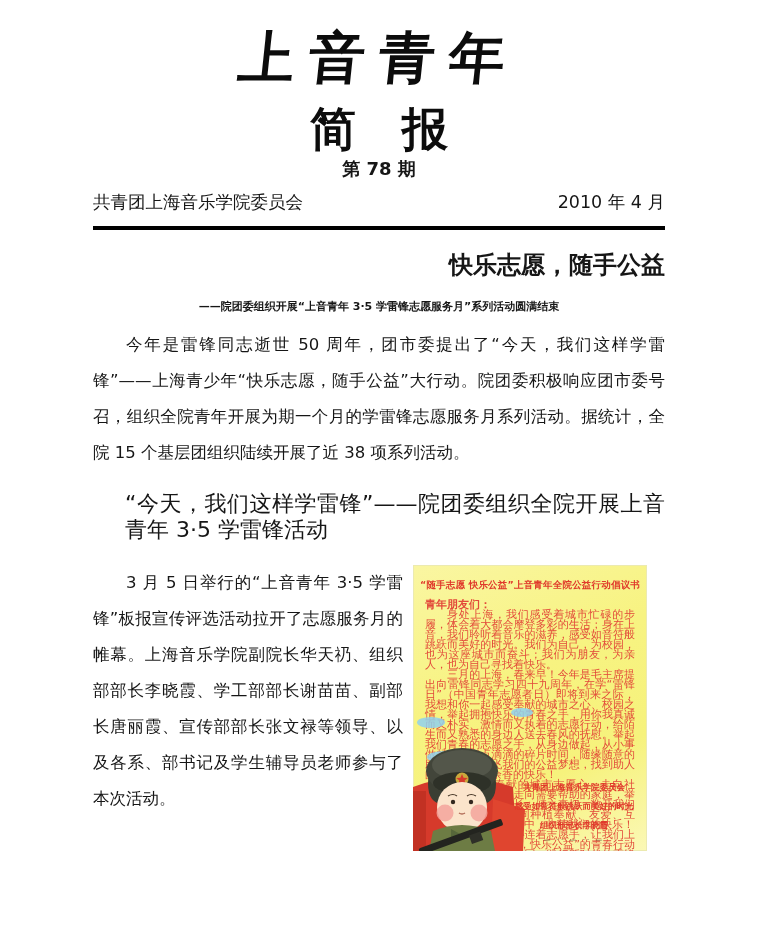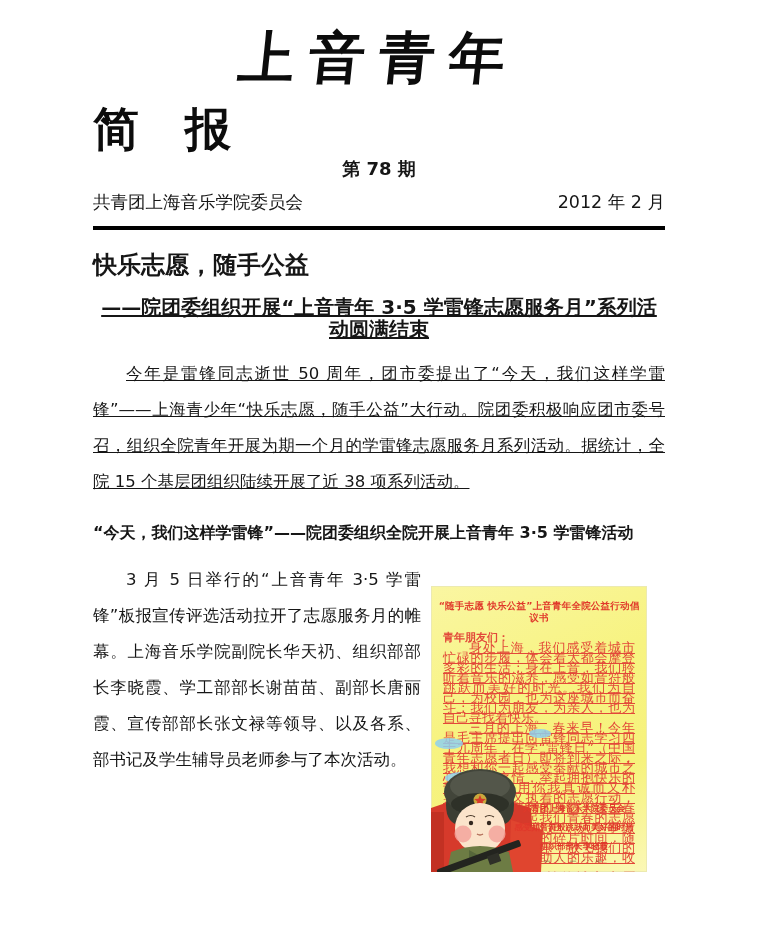--- a/index.html
+++ b/index.html
@@ -14,57 +14,58 @@
 
   
   .brand-title {
     text-align:center; padding-top:14px;
     font-family:"DejaVu Serif","Liberation Serif",serif;
     font-size:56px; line-height:86px; font-weight:900; letter-spacing:14px;
     color:#0c0c0c;
   }
   .brand-title span { display:inline-block; transform:skewX(-6deg); }
   .bulletin-title {
-    text-align:left; font-size:46px; line-height:58px; font-weight:900;
+    text-align:center; font-size:46px; line-height:58px; font-weight:900;
     color:#0c0c0c;
   }
   .issue-label { text-align:center; font-size:18px; line-height:22px; font-weight:bold; margin-top:0; }
   .pub-row { display:flex; justify-content:space-between; align-items:baseline;
     font-size:17.5px; line-height:22px; margin-top:11px; }
   .header-rule { height:3.5px; background:#000; margin-top:13px; border:0; }
 
   
-  .article-title { text-align:left; font-size:24px; line-height:30px; font-weight:bold; margin-top:20px; }
-  .article-subtitle { text-align:center; font-size:20px; line-height:22px; font-weight:bold; margin-top:7px;text-decoration:underline; }
+  .article-title { text-align:right; font-size:24px; line-height:30px; font-weight:bold; margin-top:20px; }
+  .article-subtitle { text-align:center; font-size:11px; line-height:22px; font-weight:bold; margin-top:7px; }
   p.body-par {
     font-size:16.5px; line-height:36px; text-align:justify; text-indent:2em;
     margin:0; color:#161616;
   }
-  .p1 { margin-top:12px;text-decoration:underline; }
+  .p1 { margin-top:12px; }
   .section-heading {
-    font-size:16px; line-height:26px; font-weight:bold; margin-top:20px;
+    font-size:22px; line-height:26px; font-weight:normal; margin-top:20px;
     text-align:justify;
+    margin-left:32px;
   }
 
   
   .poster {
-    float:right; width:216px; height:286px;
-    margin:24px 18px 18px 10px;
+    float:right; width:234px; height:286px;
+    margin:0 18px 18px 10px;
     position:relative; overflow:hidden;
     background:linear-gradient(155deg,#faf6a2 0%,#f7f381 40%,#f6f27c 70%,#fbf8b6 100%);
     box-shadow:0 0 0 1px #eceab0 inset;
   }
   .poster-title {
     color:#e0392b; font-weight:bold; font-size:9.5px; line-height:12px;
     text-align:center; padding:14px 6px 0 6px; letter-spacing:0.2px;
   }
   .poster-salutation { color:#e2493a; font-size:11px; line-height:10px; font-weight:bold; margin:9px 12px 0 12px; }
   .poster-par {
-    color:#e2493a; font-size:13px; line-height:10px; margin:0 12px;
-    text-indent:2em; text-align:justify;text-decoration:underline;
+    color:#e2493a; font-size:11px; line-height:10px; margin:0 12px;
+    text-indent:2em; text-align:justify;
   }
   .cloud { position:absolute; background:#8fd0ee; border-radius:50%; opacity:0.85; }
   .cloud.c1 { left:4px;  top:152px; width:28px; height:11px; }
   .cloud.c2 { left:14px; top:186px; width:34px; height:12px; }
   .cloud.c3 { left:98px; top:143px; width:22px; height:9px;  }
   .cartoon { position:absolute; left:0; bottom:0; width:150px; height:112px; }
   .poster-signature {
     position:absolute; right:4px; bottom:6px; width:138px;
     text-align:center; color:#e0392b; font-size:8.5px; line-height:19px; font-weight:bold;
   }
@@ -77,21 +78,21 @@
   <div class="content">
 
     <header>
       <div class="brand-title">
         <span>上音青年</span>
       </div>
       <div class="bulletin-title">简　报</div>
       <div class="issue-label">第 78 期</div>
       <div class="pub-row">
         <span>共青团上海音乐学院委员会</span>
-        <span>2012 年 2 月</span>
+        <span>2010 年 4 月</span>
       </div>
       <div class="header-rule"></div>
     </header>
 
     <main>
       <h1 class="article-title">快乐志愿，随手公益</h1>
       <h2 class="article-subtitle">——院团委组织开展“上音青年 3·5 学雷锋志愿服务月”系列活动圆满结束</h2>
 
       <p class="body-par p1">今年是雷锋同志逝世 50 周年，团市委提出了“今天，我们这样学雷锋”——上海青少年“快乐志愿，随手公益”大行动。院团委积极响应团市委号召，组织全院青年开展为期一个月的学雷锋志愿服务月系列活动。据统计，全院 15 个基层团组织陆续开展了近 38 项系列活动。</p>
 

